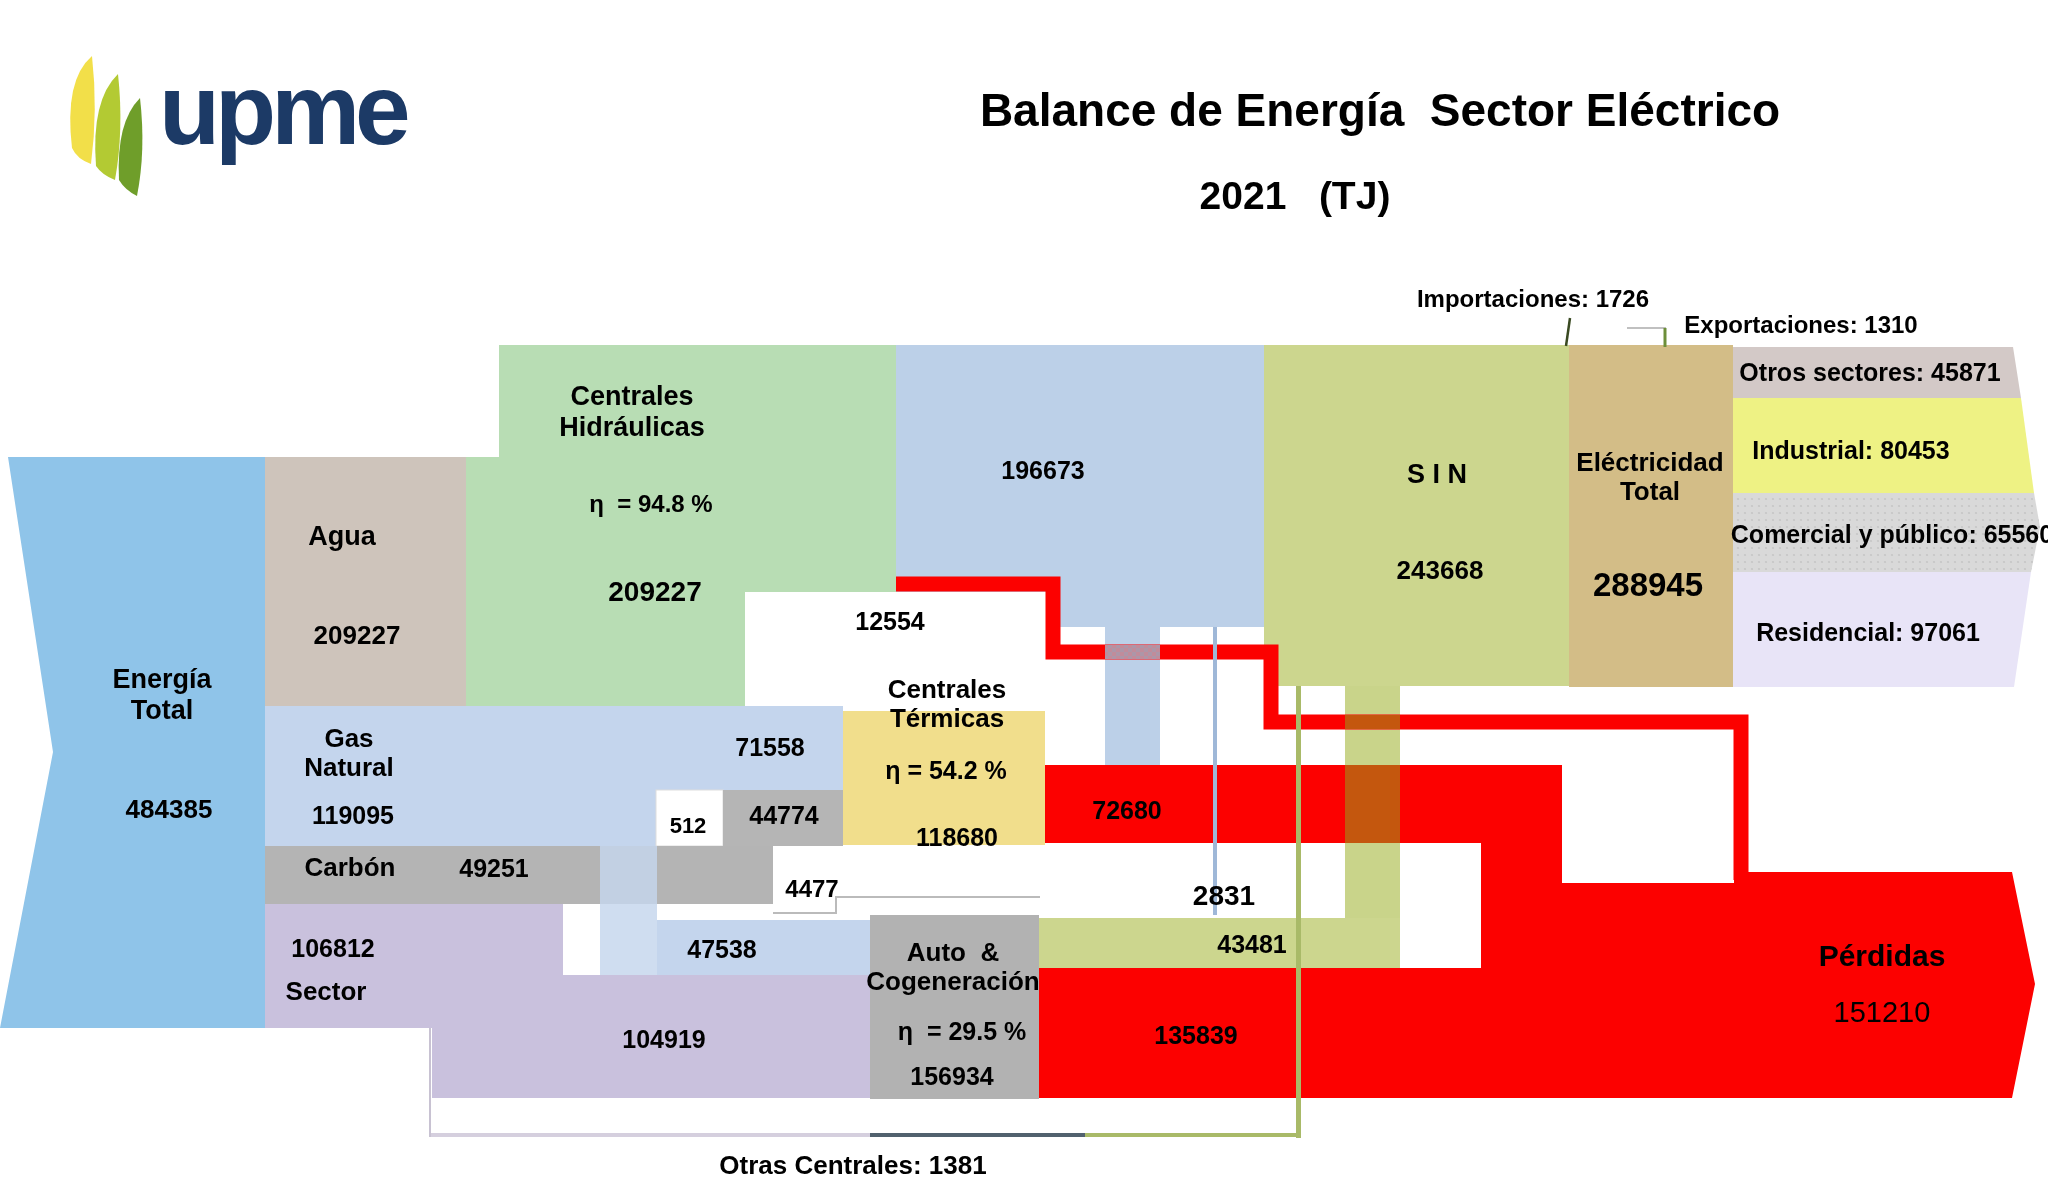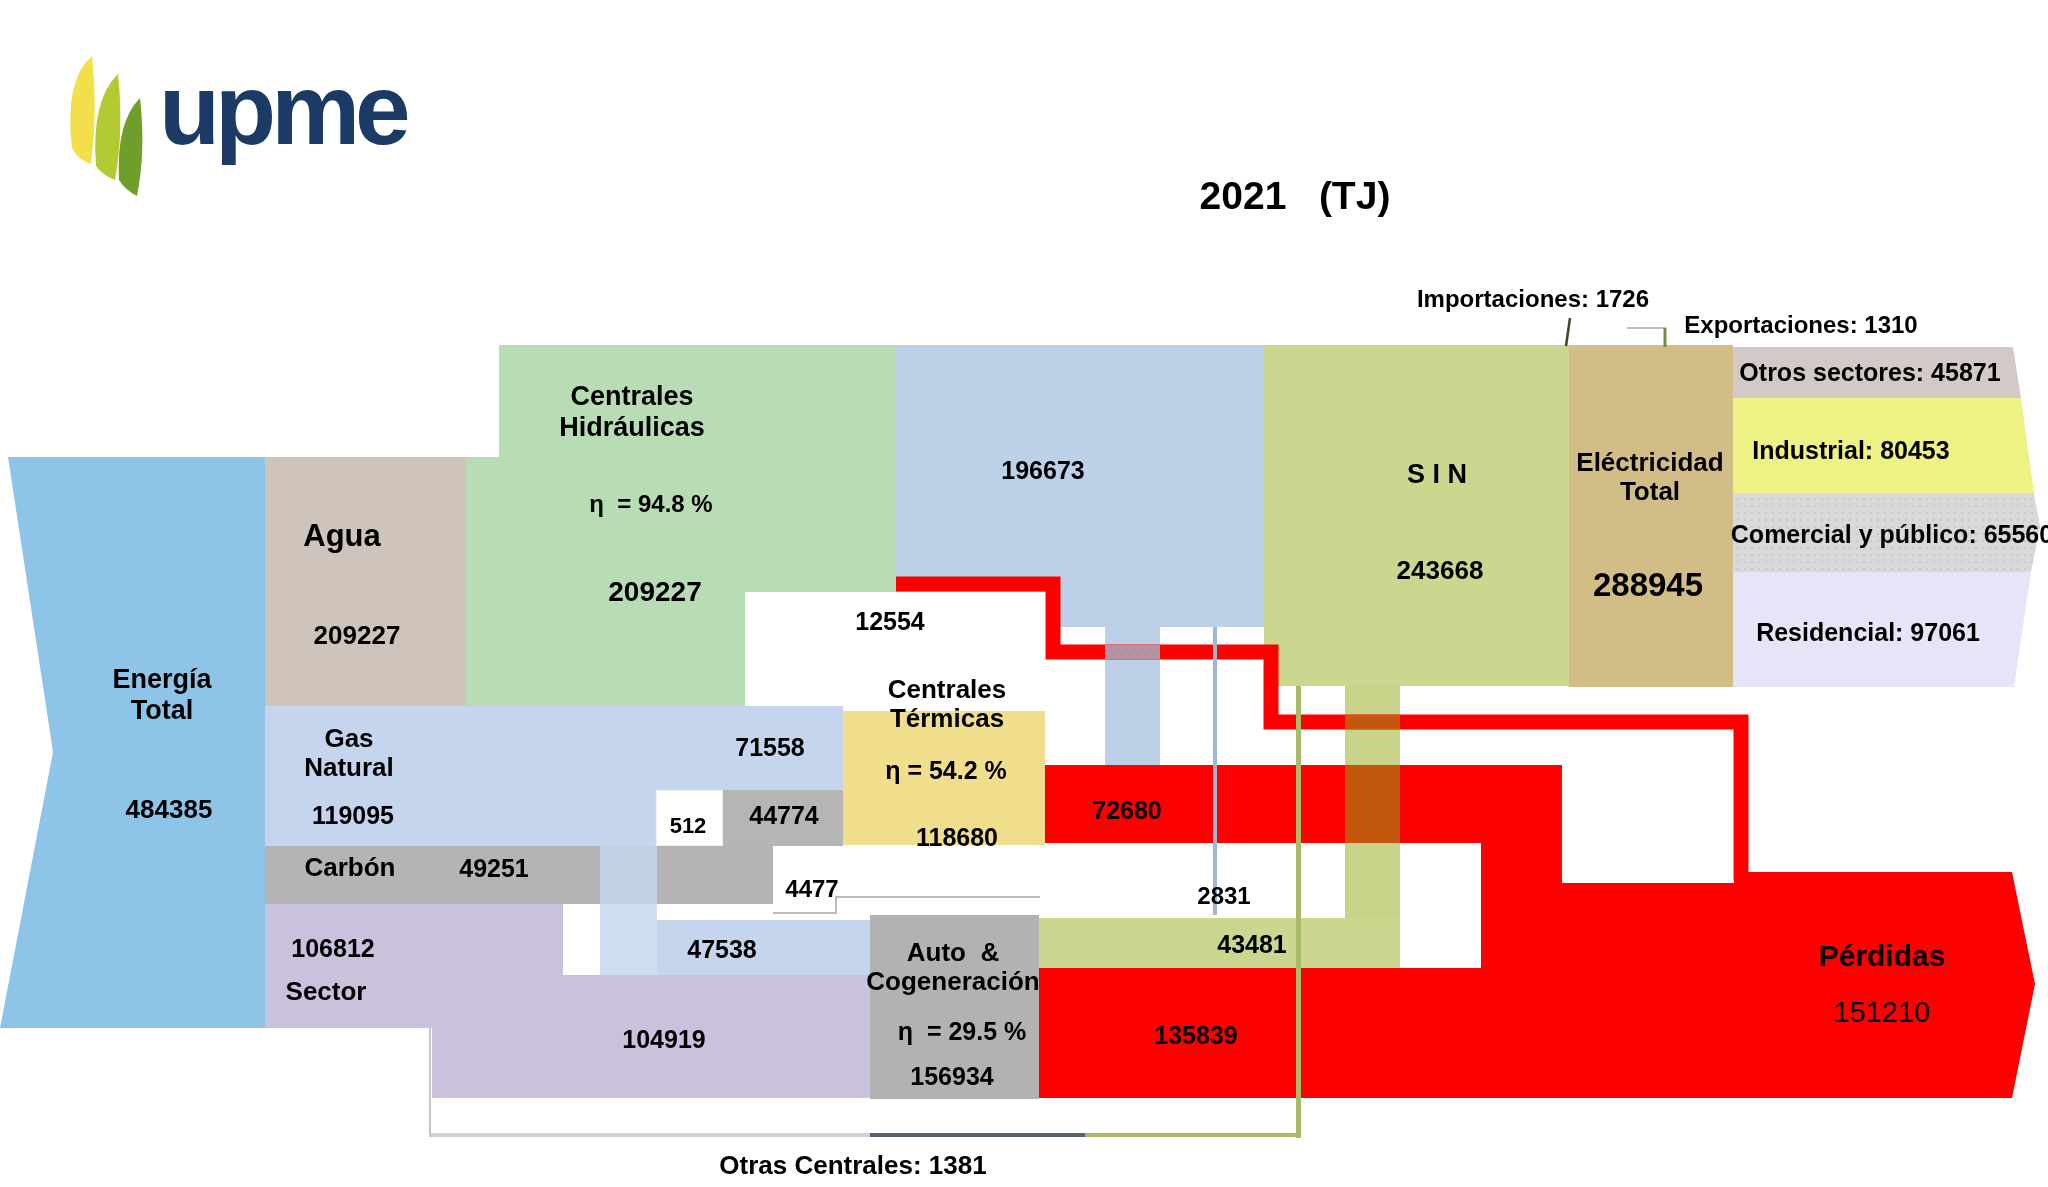--- a/index.html
+++ b/index.html
@@ -95,31 +95,32 @@
 
   <div class="logo">
     <svg width="95" height="155" viewBox="0 0 95 155">
       <path d="M14,102 Q6,34 34,10 Q40,64 33,118 Q19,113 14,102Z" fill="#f2df49"></path>
       <path d="M38,120 Q33,54 60,28 Q66,84 57,134 Q44,129 38,120Z" fill="#b3ca33"></path>
       <path d="M61,134 Q58,76 82,52 Q88,104 79,150 Q67,144 61,134Z" fill="#6f9e2a"></path>
     </svg>
     <span class="logo-word">upme</span>
   </div>
 
+  <div class="lbl" style="left:1380px;top:111px;font-size:46px;">Balance de Energía  Sector Eléctrico</div>
   <div class="lbl" style="left:1295px;top:196px;font-size:39px;">2021   (TJ)</div>
 
   <div class="lbl" style="left:1533px;top:299px;font-size:24px;">Importaciones: 1726</div>
   <div class="lbl" style="left:1801px;top:325px;font-size:24px;">Exportaciones: 1310</div>
   <div class="lbl" style="left:853px;top:1166px;font-size:26px;">Otras Centrales: 1381</div>
 
   <div class="lbl" style="left:162px;top:694px;font-size:27px;">Energía
 Total</div>
   <div class="lbl" style="left:169px;top:810px;font-size:26px;">484385</div>
 
-  <div class="lbl" style="left:342px;top:536px;font-size:31px;">Agua</div>
+  <div class="lbl" style="left:342px;top:536px;font-size:27px;">Agua</div>
   <div class="lbl" style="left:357px;top:636px;font-size:26px;">209227</div>
 
   <div class="lbl" style="left:632px;top:411px;font-size:27px;">Centrales
 Hidráulicas</div>
   <div class="lbl" style="left:651px;top:504px;font-size:24px;">η  = 94.8 %</div>
   <div class="lbl" style="left:655px;top:592px;font-size:28px;">209227</div>
 
   <div class="lbl" style="left:349px;top:753px;font-size:26px;">Gas
 Natural</div>
   <div class="lbl" style="left:353px;top:815px;font-size:25px;">119095</div>
@@ -129,21 +130,21 @@
 
   <div class="lbl" style="left:333px;top:948px;font-size:25px;">106812</div>
   <div class="lbl" style="left:326px;top:992px;font-size:26px;">Sector</div>
 
   <div class="lbl" style="left:1043px;top:470px;font-size:25px;">196673</div>
   <div class="lbl" style="left:890px;top:621px;font-size:25px;">12554</div>
   <div class="lbl" style="left:770px;top:747px;font-size:25px;">71558</div>
   <div class="lbl" style="left:688px;top:826px;font-size:22px;">512</div>
   <div class="lbl" style="left:784px;top:815px;font-size:25px;">44774</div>
   <div class="lbl" style="left:812px;top:889px;font-size:24px;">4477</div>
-  <div class="lbl" style="left:1224px;top:896px;font-size:24px;">2831</div>
+  <div class="lbl" style="left:1224px;top:896px;font-size:28px;">2831</div>
   <div class="lbl" style="left:1127px;top:810px;font-size:25px;">72680</div>
   <div class="lbl" style="left:722px;top:949px;font-size:25px;">47538</div>
   <div class="lbl" style="left:664px;top:1039px;font-size:25px;">104919</div>
   <div class="lbl" style="left:1252px;top:944px;font-size:25px;">43481</div>
   <div class="lbl" style="left:1196px;top:1035px;font-size:25px;">135839</div>
 
   <div class="lbl" style="left:947px;top:704px;font-size:26px;">Centrales
 Térmicas</div>
   <div class="lbl" style="left:946px;top:770px;font-size:25px;">η = 54.2 %</div>
   <div class="lbl" style="left:957px;top:837px;font-size:25px;">118680</div>

